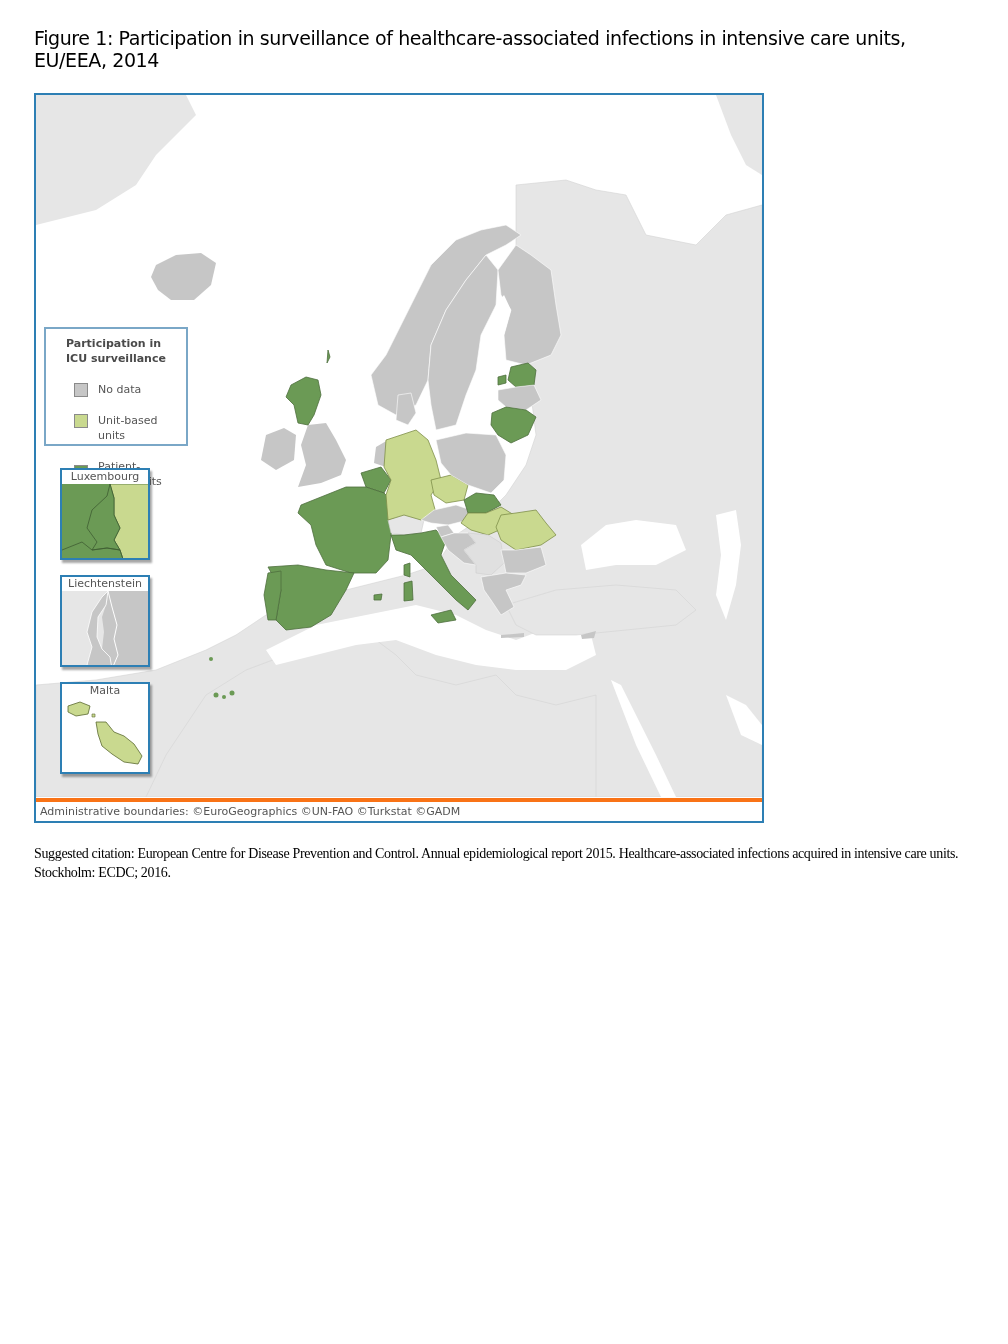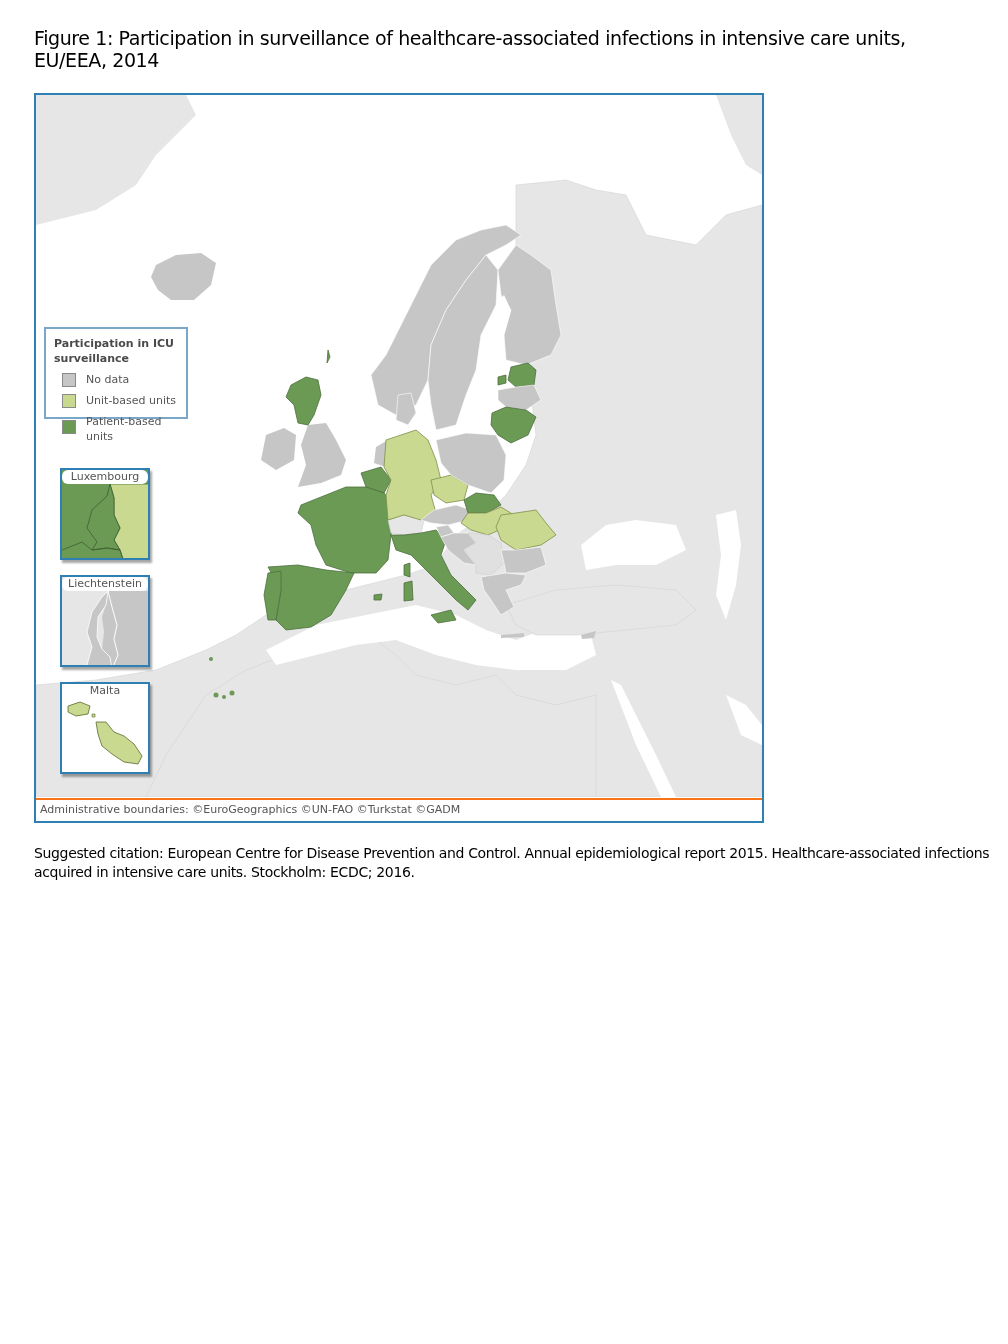--- a/index.html
+++ b/index.html
@@ -4,39 +4,39 @@
 <style>
   html, body { margin: 0; padding: 0; background: #ffffff; }
   body { width: 1008px; height: 1344px; position: relative; overflow: hidden;
          font-family: "DejaVu Sans", sans-serif; color: #000; }
   .fig-title { position: absolute; left: 34px; top: 14px; width: 900px;
                font-size: 19px; line-height: 22px; letter-spacing: -0.4px; margin-top: 13px; }
   .map-frame { position: absolute; left: 34px; top: 93px; width: 726px; height: 726px;
                border: 2px solid #2d7fb4; background: #ffffff; overflow: hidden; }
   .map-svg { position: absolute; left: 0; top: 0; width: 726px; height: 702px; }
   .map-footer { position: absolute; left: 0; bottom: 0; width: 100%; height: 23px;
-                background: #ffffff; border-top: 2px solid #f97316; box-sizing: border-box;
+                background: #ffffff; border-top: 4px solid #f97316; box-sizing: border-box;
                 font-size: 11px; color: #555; line-height: 20px; padding-left: 4px; }
-  .legend { position: absolute; left: 8px; top: 232px; width: 144px; height: 92px;
+  .legend { position: absolute; left: 8px; top: 232px; width: 144px; height: 119px;
             background: #ffffff; border: 2px solid #7aa7c7; box-sizing: border-box;
-            padding: 7px 8px; }
+            padding: 7px 20px; }
   .legend-title { font-size: 11px; font-weight: bold; color: #4a4a4a; line-height: 15px; }
-  .legend-item { display: flex; align-items: flex-start; margin-top: 6px; }
+  .legend-item { display: flex; align-items: flex-start; margin-top: 16px; }
   .legend-item:first-of-type { margin-top: 6px; }
   .swatch { width: 14px; height: 14px; border: 1px solid #8a8a8a; box-sizing: border-box;
             margin-left: 8px; margin-right: 10px; flex: none; margin-top: 1px; }
   .legend-label { font-size: 11px; color: #555; line-height: 15px; }
   .inset { position: absolute; left: 24px; width: 90px; background: #ffffff;
            border: 2px solid #2d7fb4; box-sizing: border-box;
            box-shadow: 2px 3px 2px rgba(0,0,0,0.35); overflow: hidden; }
   .inset-label { position: absolute; top: 0; left: 0; width: 100%; text-align: center;
-                 font-size: 11px; color: #555; line-height: 14px; background: #fff; z-index: 2; border-radius: 6px; }
+                 font-size: 11px; color: #555; line-height: 14px; background: #fff; z-index: 2; }
   .inset svg { position: absolute; left: 0; top: 0; }
   .citation { position: absolute; left: 34px; top: 844px; width: 960px;
-              font-size: 14px; line-height: 19px; letter-spacing: -0.35px; }
+              font-size: 14px; line-height: 19px; letter-spacing: -0.35px; font-family: Liberation Serif, serif; }
 </style>
 </head>
 <body>
 
 <div class="fig-title">Figure 1: Participation in surveillance of healthcare-associated infections in intensive care units, EU/EEA, 2014</div>
 
 <div class="map-frame">
   <svg class="map-svg" viewBox="0 0 726 702">
 
     <rect x="0" y="0" width="726" height="702" fill="#ffffff"></rect>

